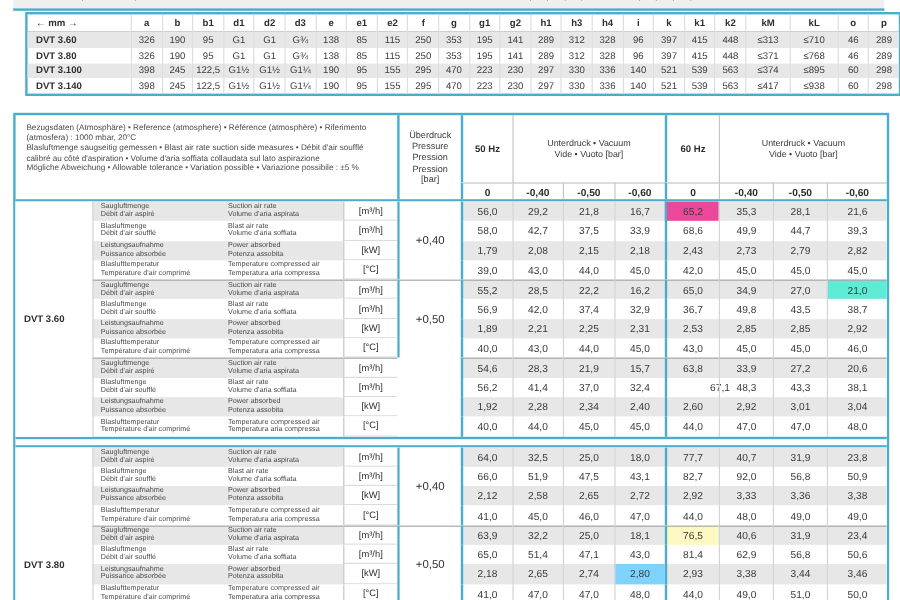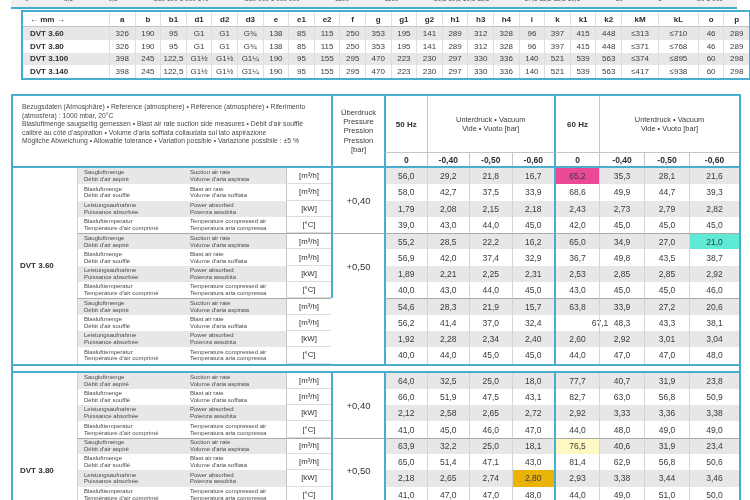--- a/index.html
+++ b/index.html
@@ -507,21 +507,21 @@
               <div>Blast air rate</div>
               <div>Volume d'aria soffiata</div>
             </div>
           </div>
           <div class="ucell" style="grid-row:2;">[m³/h]</div>
           <div class="vval bcy" style="grid-column:5;grid-row:2;">66,0</div>
           <div class="vval" style="grid-column:6;grid-row:2;">51,9</div>
           <div class="vval" style="grid-column:7;grid-row:2;">47,5</div>
           <div class="vval" style="grid-column:8;grid-row:2;">43,1</div>
           <div class="vval bcy" style="grid-column:9;grid-row:2;">82,7</div>
-          <div class="vval" style="grid-column:10;grid-row:2;">63,0</div>
+          <div class="vval" style="grid-column:10;grid-row:2;">92,0</div>
           <div class="vval" style="grid-column:11;grid-row:2;">56,8</div>
           <div class="vval" style="grid-column:12;grid-row:2;">50,9</div>
           <div class="lcell" style="grid-row:3;background:#e7e7e7;">
             <div class="ltxt l1">
               <div>Leistungsaufnahme</div>
               <div>Puissance absorbée</div>
             </div>
             <div class="ltxt l2">
               <div>Power absorbed</div>
               <div>Potenza assobita</div>
@@ -601,21 +601,21 @@
             </div>
             <div class="ltxt l2">
               <div>Power absorbed</div>
               <div>Potenza assobita</div>
             </div>
           </div>
           <div class="ucell" style="grid-row:7;">[kW]</div>
           <div class="vval bcy" style="grid-column:5;grid-row:7;background:#e7e7e7;">2,18</div>
           <div class="vval" style="grid-column:6;grid-row:7;background:#e7e7e7;">2,65</div>
           <div class="vval" style="grid-column:7;grid-row:7;background:#e7e7e7;">2,74</div>
-          <div class="vval" style="grid-column:8;grid-row:7;background:#eab308;">2,80</div>
+          <div class="vval" style="grid-column:8;grid-row:7;background:#7dd3fc;">2,80</div>
           <div class="vval bcy" style="grid-column:9;grid-row:7;background:#e7e7e7;">2,93</div>
           <div class="vval" style="grid-column:10;grid-row:7;background:#e7e7e7;">3,38</div>
           <div class="vval" style="grid-column:11;grid-row:7;background:#e7e7e7;">3,44</div>
           <div class="vval" style="grid-column:12;grid-row:7;background:#e7e7e7;">3,46</div>
           <div class="lcell" style="grid-row:8;">
             <div class="ltxt l1">
               <div>Blaslufttemperatur</div>
               <div>Température d'air comprimé</div>
             </div>
             <div class="ltxt l2">

